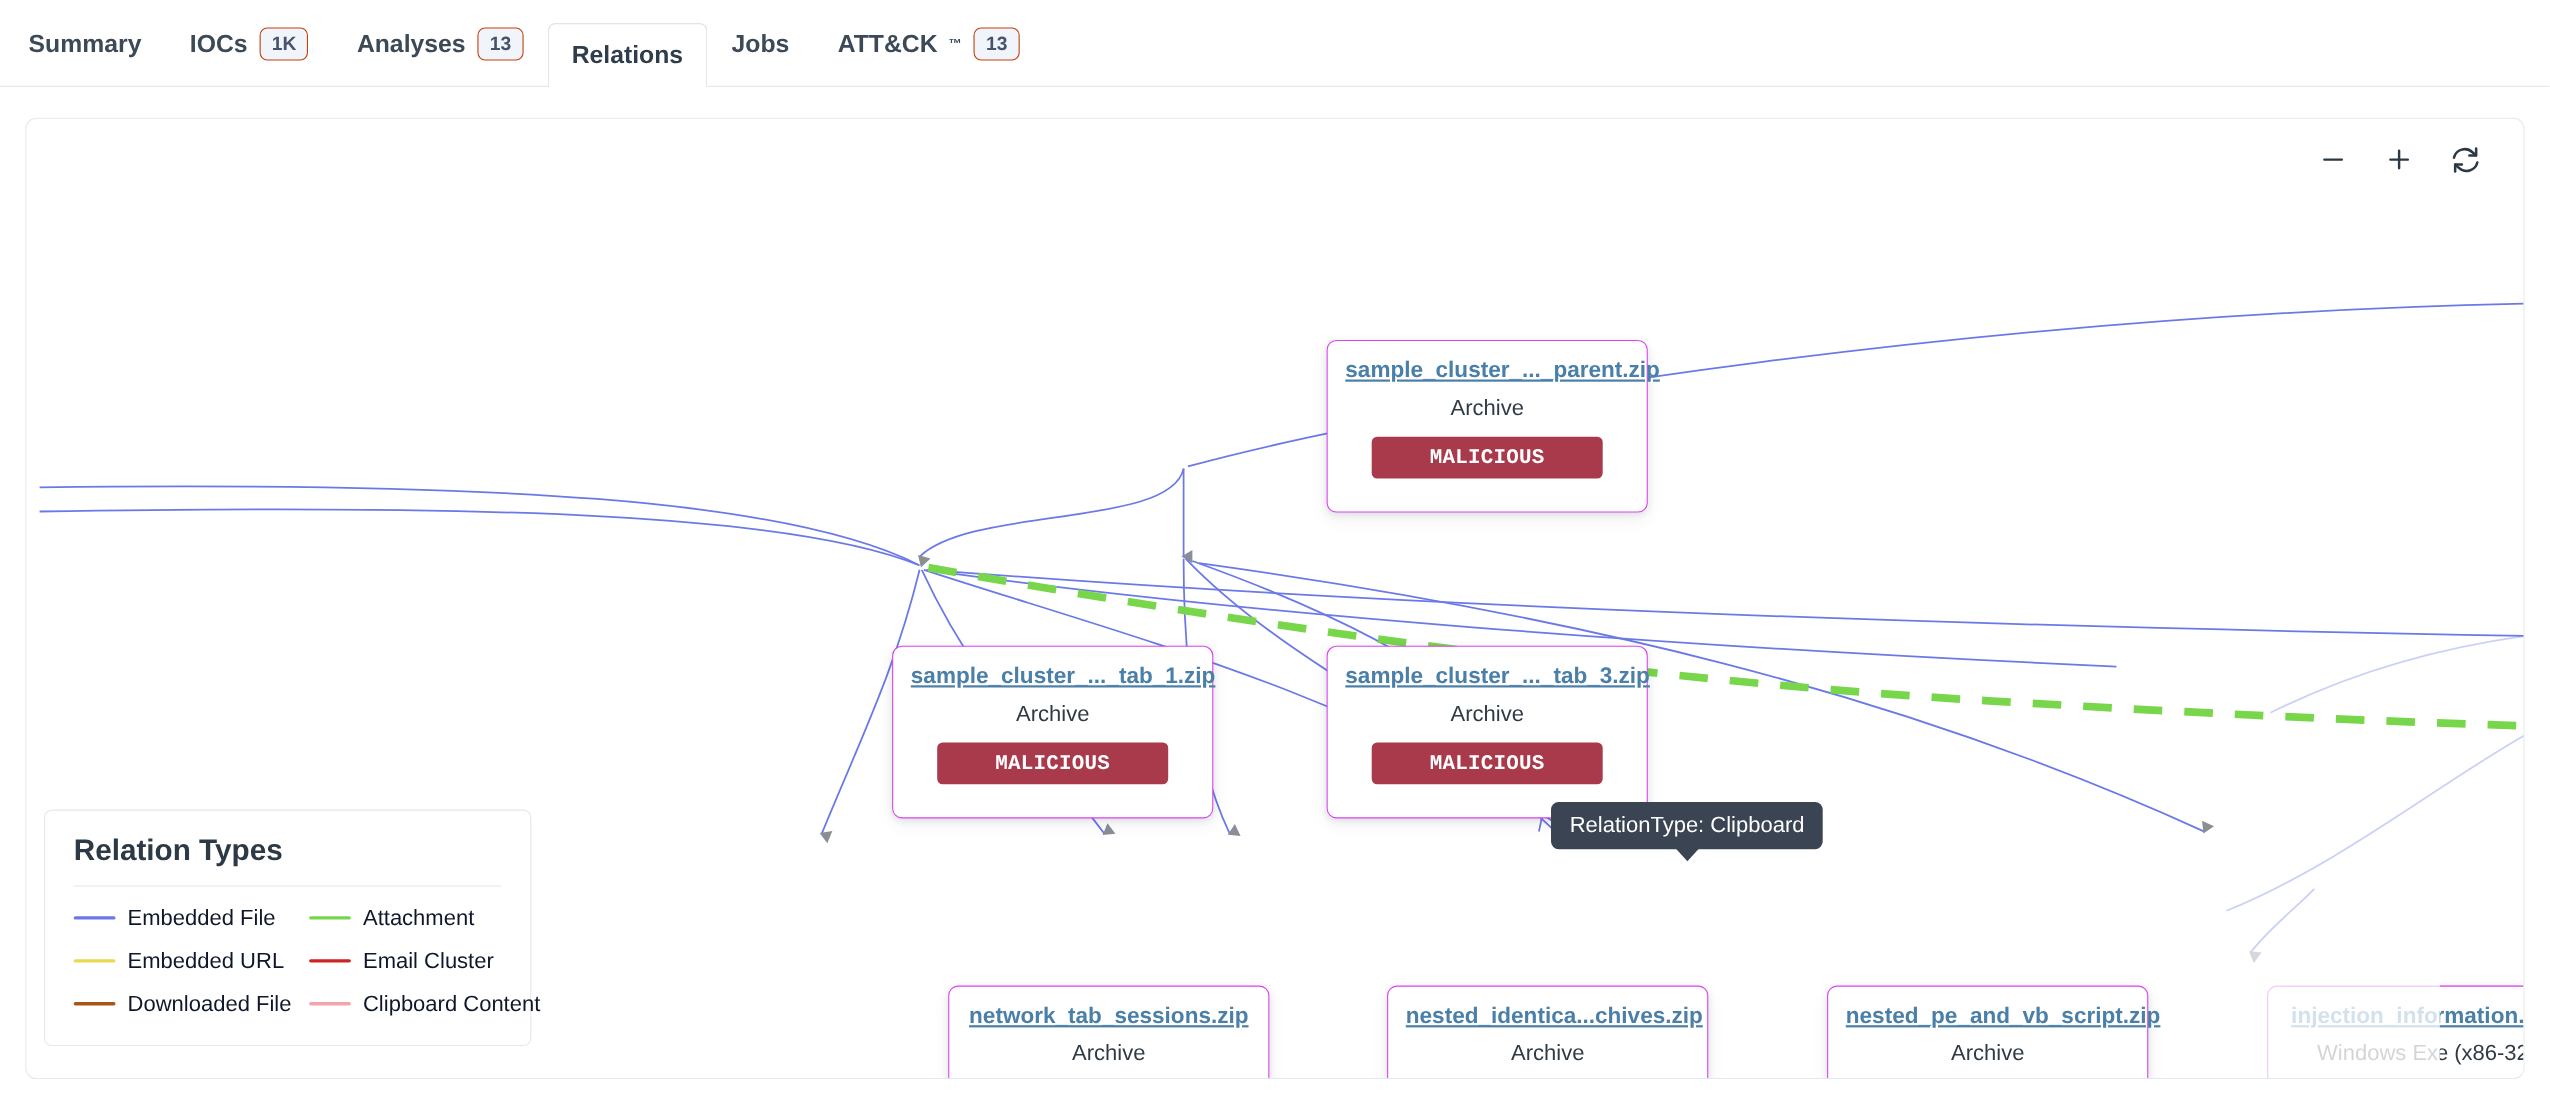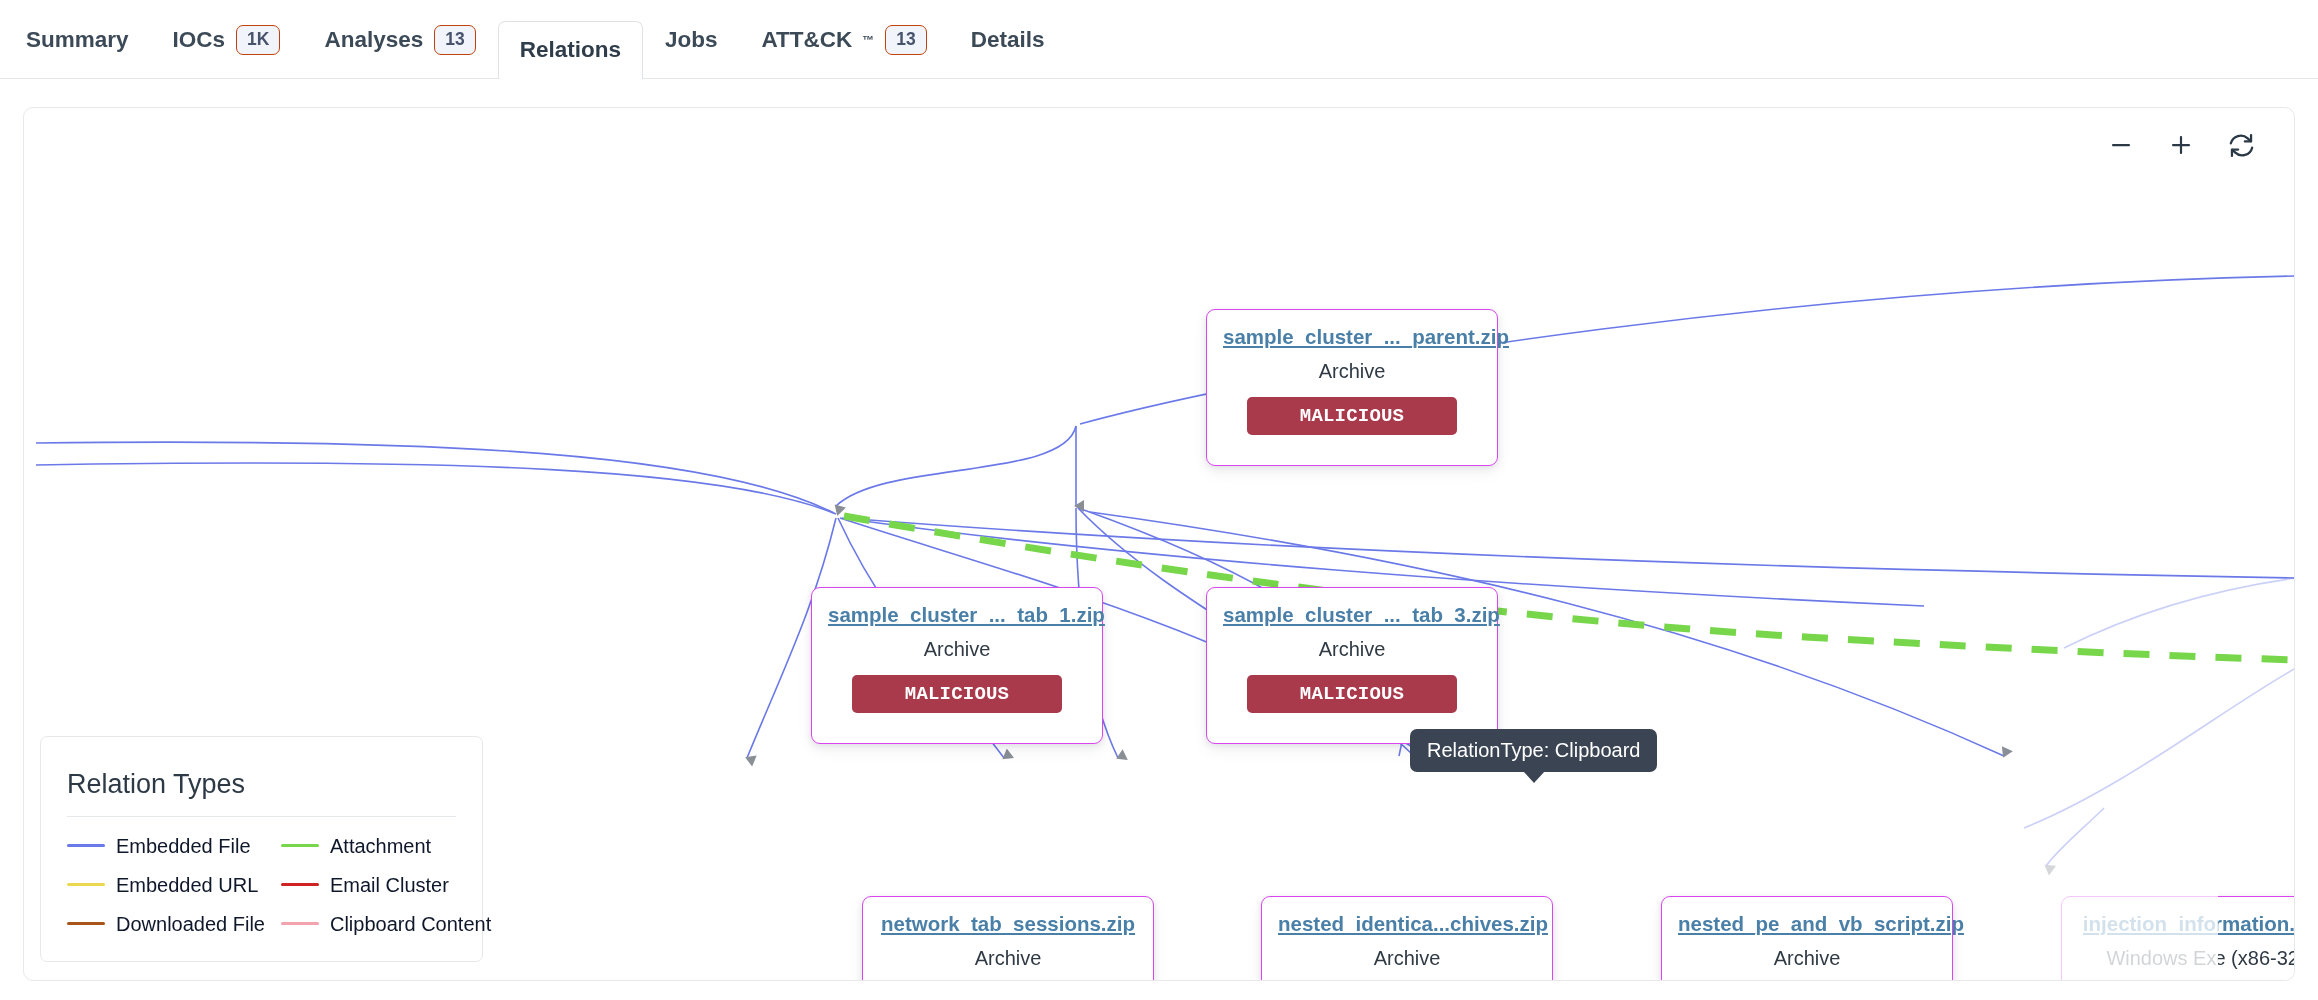--- a/index.html
+++ b/index.html
@@ -230,23 +230,23 @@
     width: 443px;
     box-sizing: border-box;
     background: #ffffff;
     border: 1px solid #e6e8ea;
     border-radius: 7px;
     padding: 21px 26px 26px 26px;
     z-index: 30;
   }
   .legend-title {
     font-size: 27px;
-    font-weight: normal;
+    font-weight: bold;
     color: #2d3a46;
-    margin: 12px 0 16px 0;
+    margin: 1px 0 16px 0;
     line-height: 1.1;
   }
   .legend-rule {
     height: 1px;
     background: #e4e8ea;
     margin: 0 0 18px 0;
   }
   .legend-grid {
     display: grid;
     grid-template-columns: 1fr 1fr;
@@ -319,23 +319,20 @@
           <span class="tab-label">Relations</span>
         </div>
         <div class="tab">
           <span class="tab-label">Jobs</span>
         </div>
         <div class="tab">
           <span class="tab-label">ATT&amp;CK</span>
           <span class="tm">™</span>
           <span class="tab-badge">13</span>
         </div>
-        <div class="tab">
-          <span class="tab-label">Details</span>
-        </div>
       </div>
   </div>
 
   <div class="panel">
     <div class="panel-inner">
 
       <svg class="graph-svg" viewBox="0 0 2272 874">
         <defs>
           <marker id="ah" markerWidth="13" markerHeight="13" refX="6" refY="10" orient="auto" markerUnits="userSpaceOnUse">
             <path d="M0,2 L12,2 L6,12 Z" fill="#8a8f96"></path>

